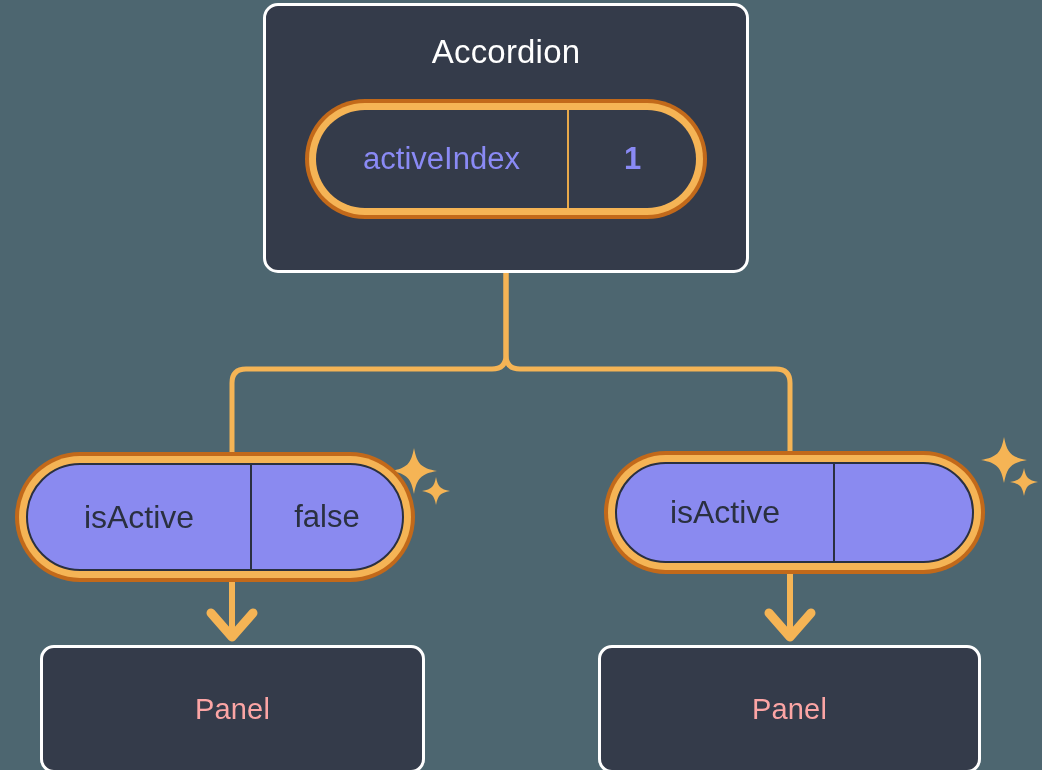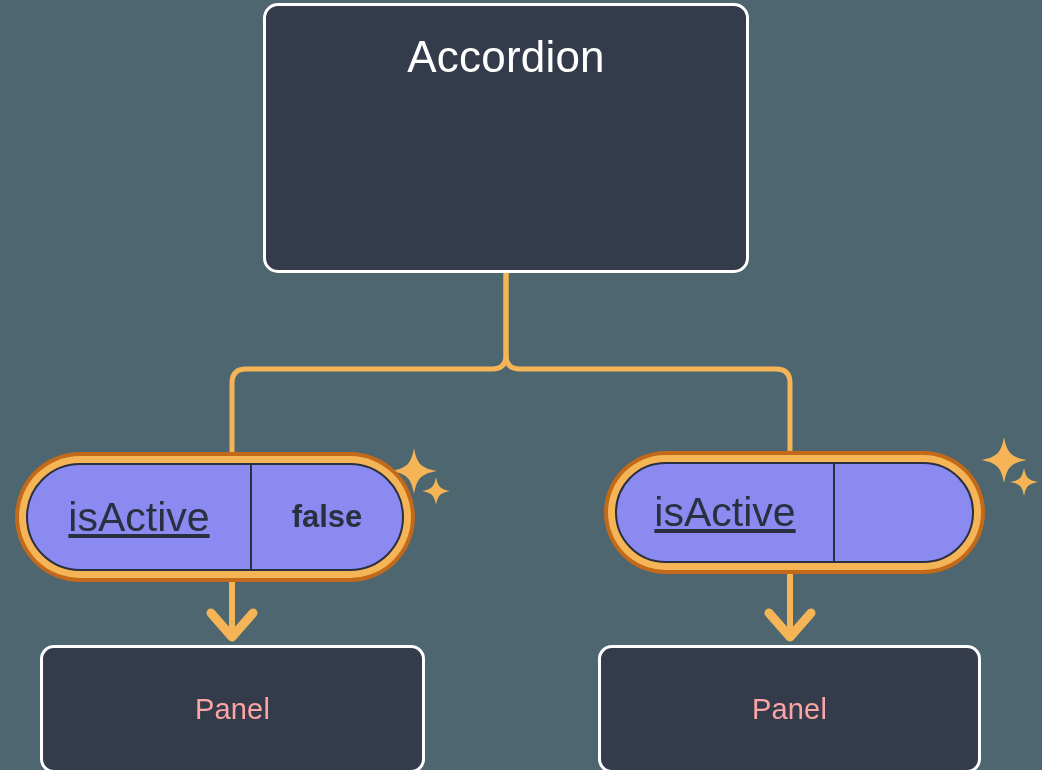--- a/index.html
+++ b/index.html
@@ -45,21 +45,21 @@
     width: 486px;
     height: 270px;
   }
   .card-title {
     position: absolute;
     left: 0;
     top: 29px;
     width: 100%;
     text-align: center;
     color: #FFFFFF;
-    font-size: 44px;
+    font-size: 33px;
     font-weight: 400;
     letter-spacing: 0.2px;
     line-height: 1;
   }
 
   
   .panel-box {
     position: absolute;
     box-sizing: border-box;
     background: #343B4A;
@@ -135,29 +135,28 @@
     font-weight: 700;
   }
 
   
   .pill-purple .pill-inner {
     background: #8A8AF0;
     border: 2px solid #2A3040;
   }
   .pill-purple .pill-cell.key {
     color: #2A3040;
-    font-size: 41px;
+    font-size: 32px;
     font-weight: 400;
     border-right: 2px solid #2A3040;
-    text-decoration: underline;
   }
   .pill-purple .pill-cell.val {
     color: #2A3040;
     font-size: 31px;
-    font-weight: 700;
+    font-weight: 400;
   }
 
   #pill-isactive-left {
     left: 15px;
     top: 452px;
     width: 400px;
     height: 130px;
   }
   #pill-isactive-left .pill-cell.key  { flex: 0 0 224px; }
   #pill-isactive-left .pill-cell.val  { flex: 1 1 auto; }
@@ -239,20 +238,28 @@
                C 1028 484 1026 486 1024 496
                C 1022 486 1020 484 1010 482
                C 1020 480 1022 478 1024 468 Z"></path>
     </g>
   </svg>
 
   <div class="card" id="root-card">
     <div class="card-title">Accordion</div>
   </div>
 
+  <div class="pill" id="pill-activeindex">
+    <div class="pill-mid">
+      <div class="pill-inner">
+        <div class="pill-cell key">activeIndex</div>
+        <div class="pill-cell val">1</div>
+      </div>
+    </div>
+  </div>
 
   <div class="pill pill-purple" id="pill-isactive-left">
     <div class="pill-mid">
       <div class="pill-inner">
         <div class="pill-cell key">isActive</div>
         <div class="pill-cell val">false</div>
       </div>
     </div>
   </div>
 

